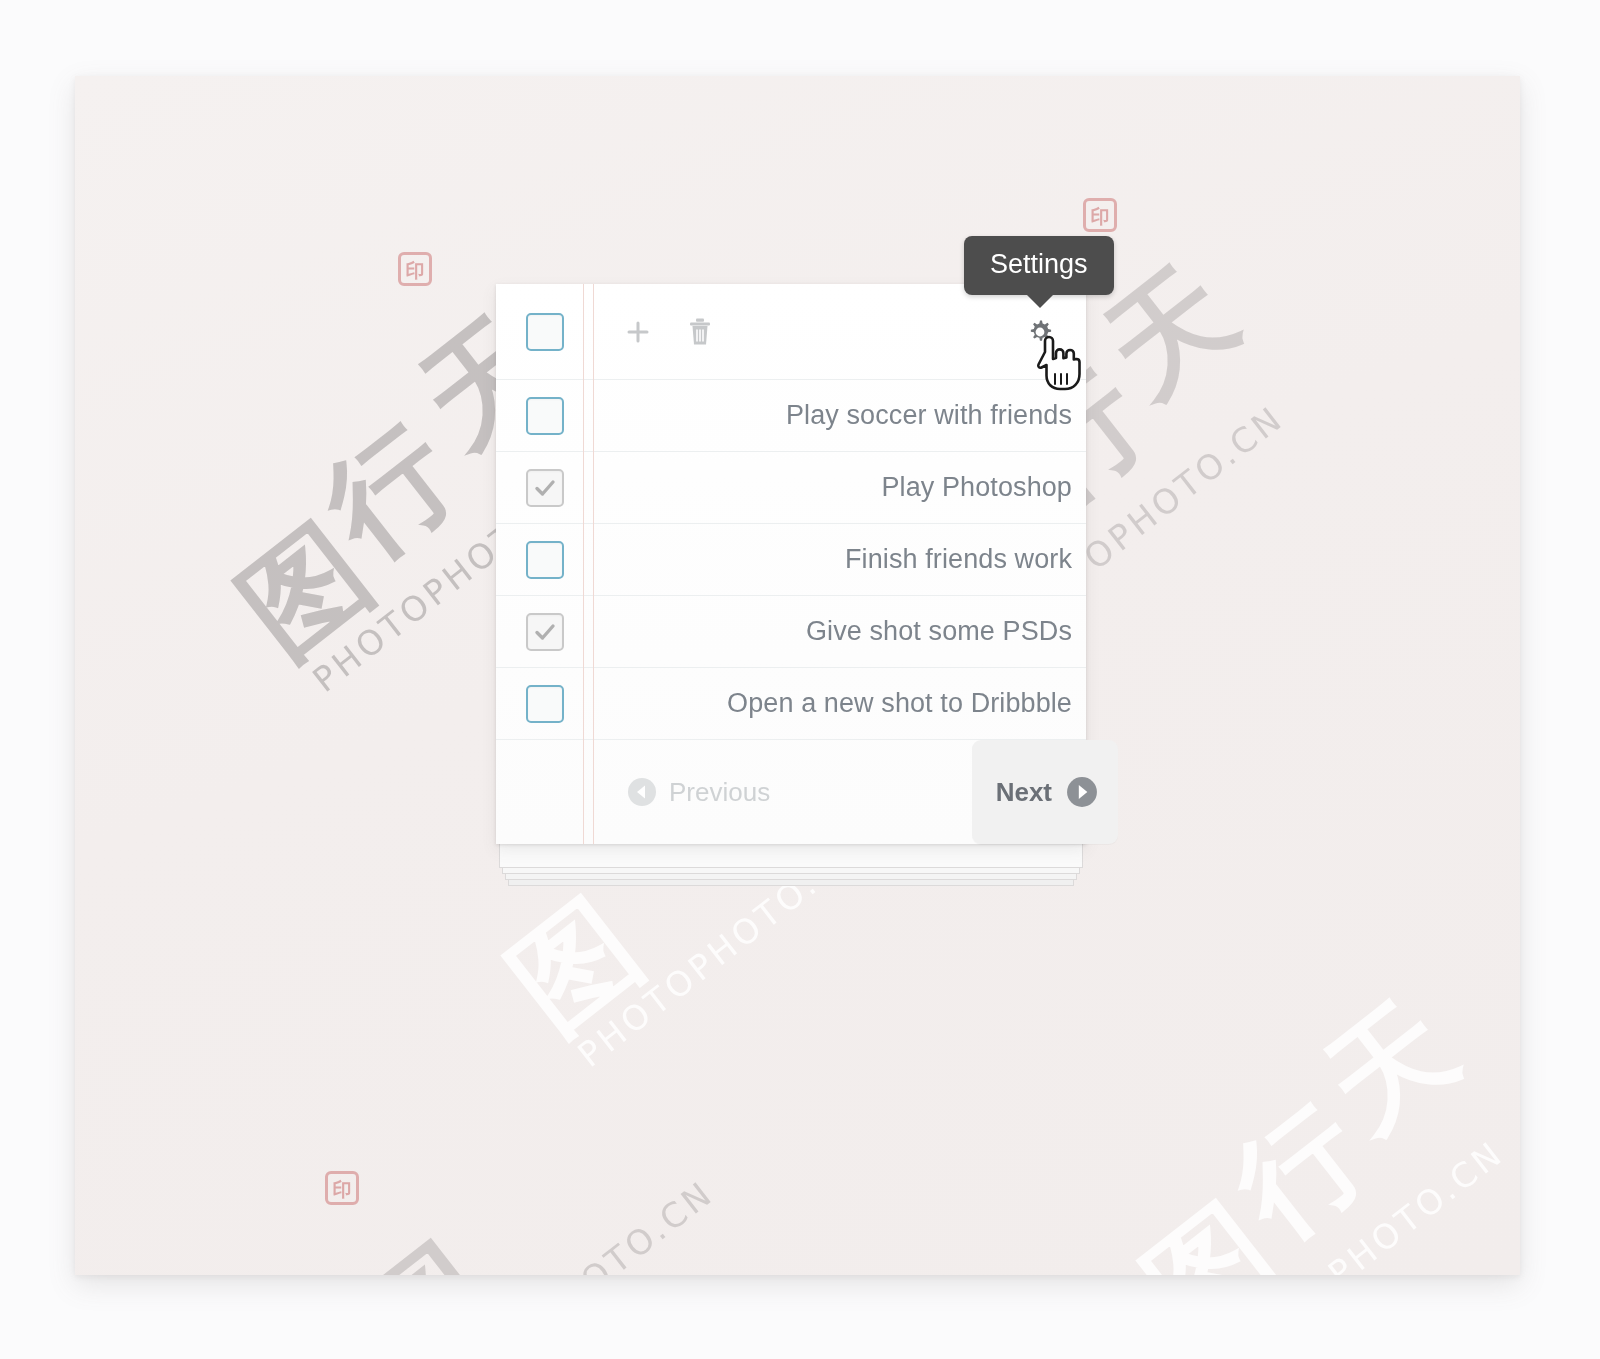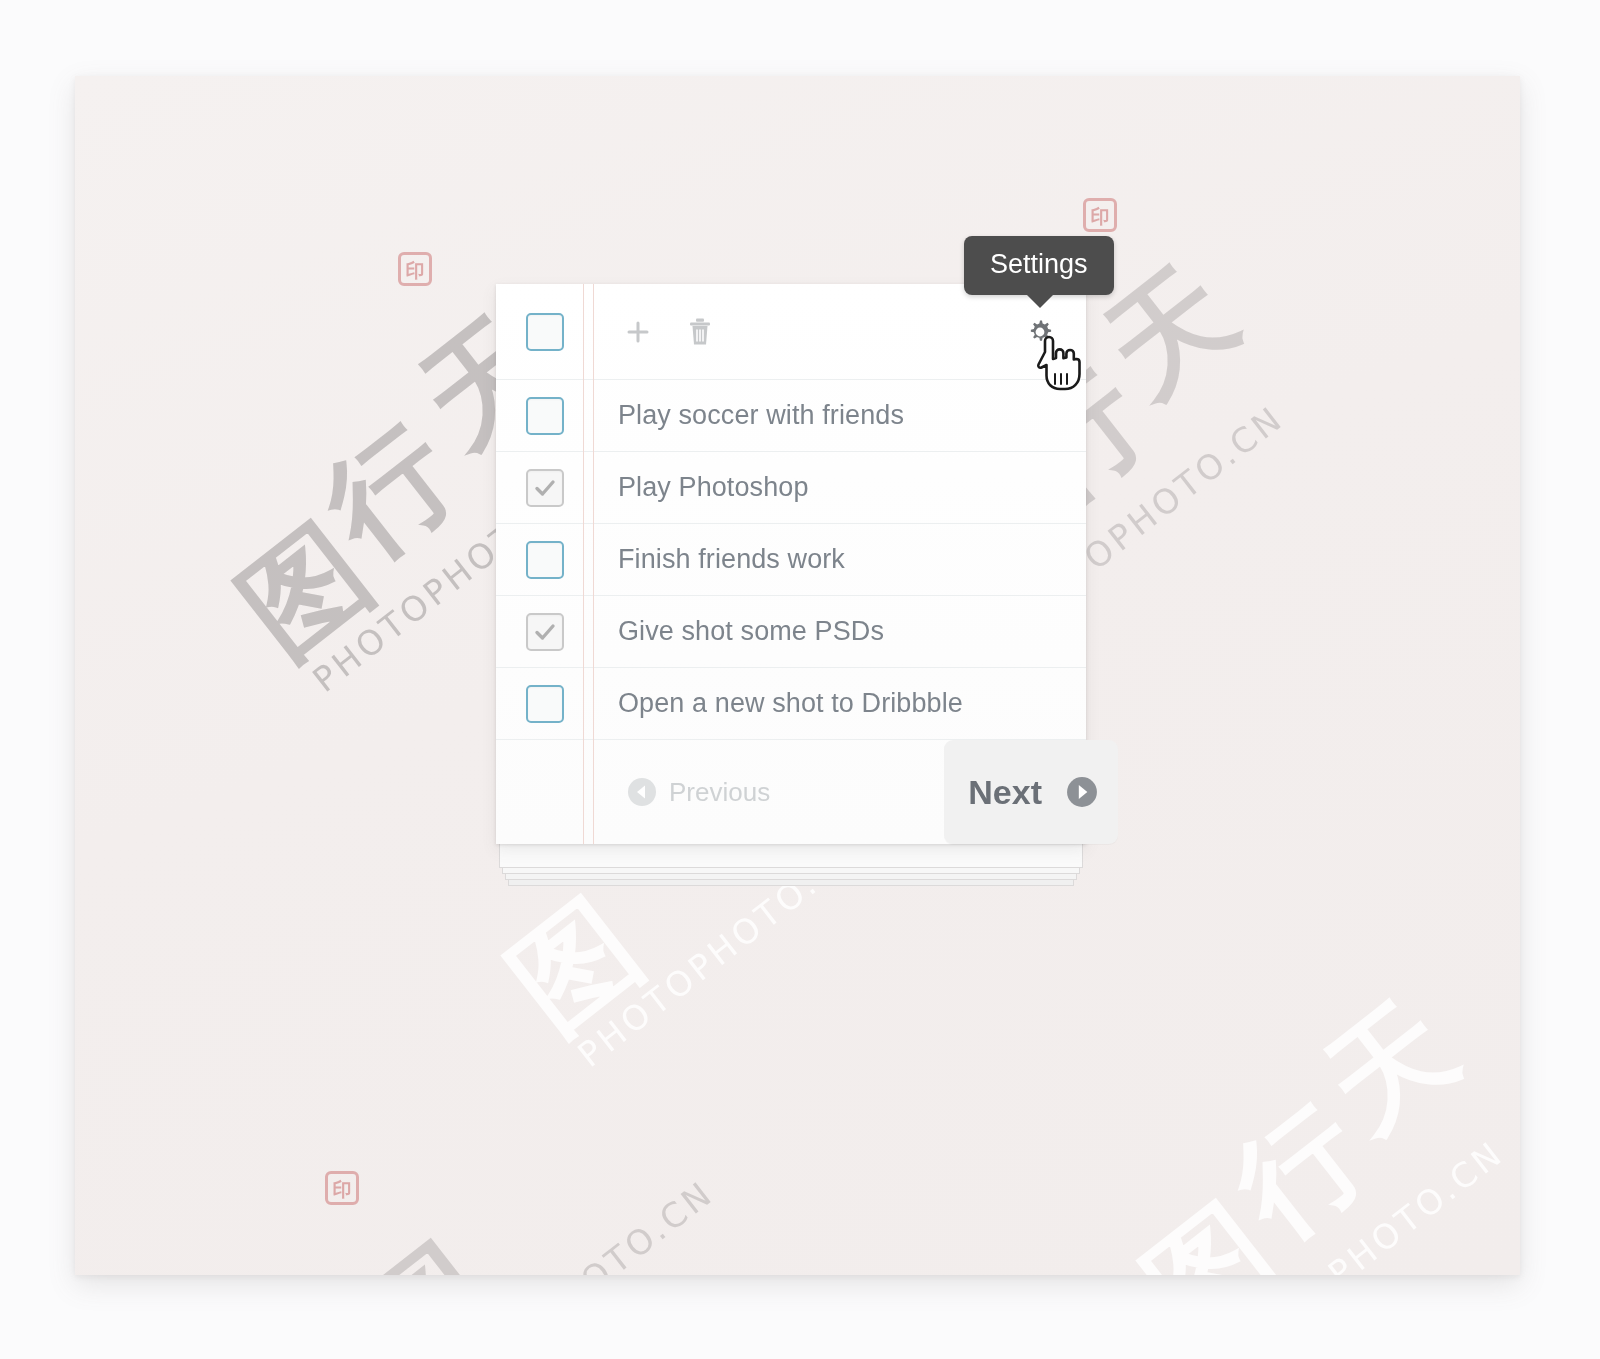--- a/index.html
+++ b/index.html
@@ -131,20 +131,21 @@
     align-items: center;
     justify-content: center;
   }
   .row-body {
     flex: 1 1 auto;
     display: flex;
     align-items: center;
     padding-left: 25px;
     padding-right: 14px;
     height: 100%;
+    justify-content: flex-end;
   }
 
   
   .cbox {
     width: 38px;
     height: 38px;
     border-radius: 5px;
     border: 2px solid #74b2c9;
     background: #f9fafa;
     box-shadow: inset 0 1px 2px rgba(0,0,0,0.03);
@@ -210,23 +211,23 @@
     align-items: center;
     gap: 12px;
     color: #cfd2d4;
     font-size: 26px;
     cursor: default;
     padding: 10px 14px;
   }
   #next-button {
     display: flex;
     align-items: center;
-    gap: 24px;
+    gap: 14px;
     color: #6b7077;
-    font-size: 34px;
+    font-size: 26px;
     font-weight: 700;
     cursor: pointer;
     background: #f1f1f1;
     border-radius: 9px;
     padding: 11px 20px 11px 24px;
     position: relative;
     right: -32px;
     box-shadow: 0 1px 1px rgba(0,0,0,0.03);
   }
 

